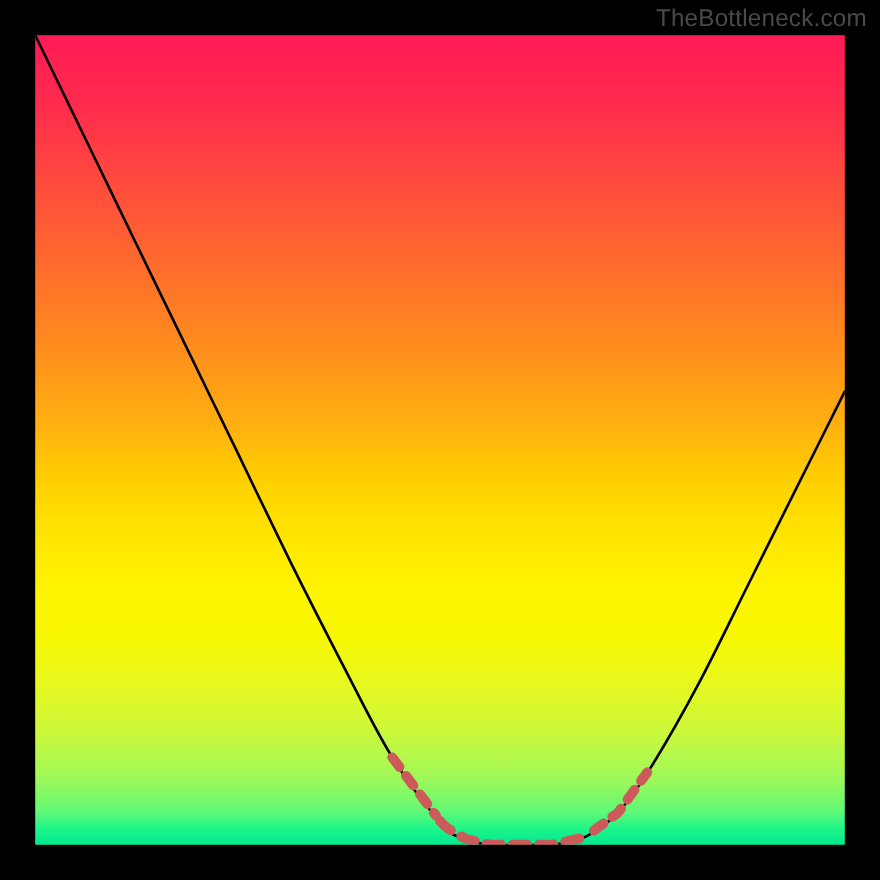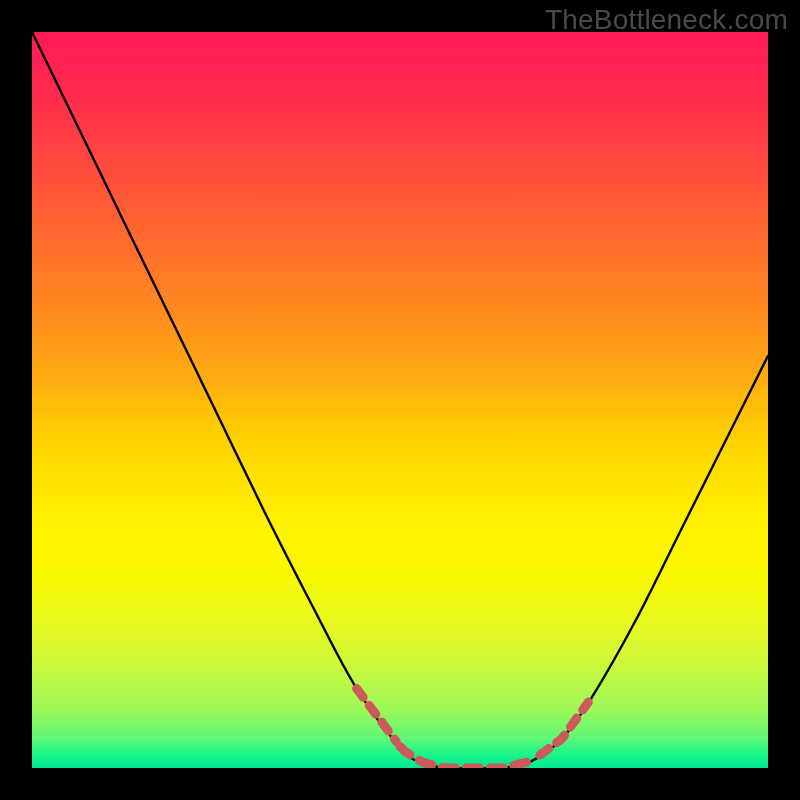--- a/index.html
+++ b/index.html
@@ -51,21 +51,21 @@
     left: 0;
     top: 0;
     width: 736px;
     height: 736px;
   }
   .watermark {
     position: absolute;
     top: 4px;
     right: 12px;
     color: #4a4a4a;
-    font-size: 28px;
+    font-size: 22px;
     font-weight: 500;
     letter-spacing: 0.2px;
   }
 </style>
 </head>
 <body>
 
 <div class="frame">
   <div class="watermark">TheBottleneck.com</div>
 

